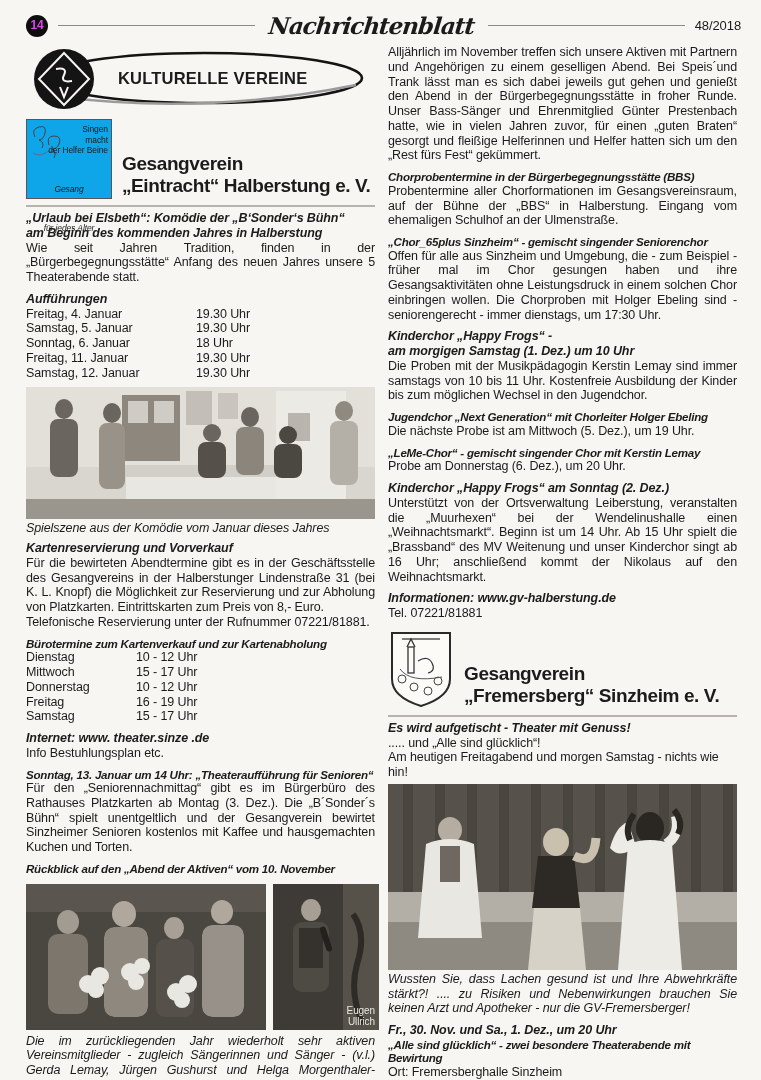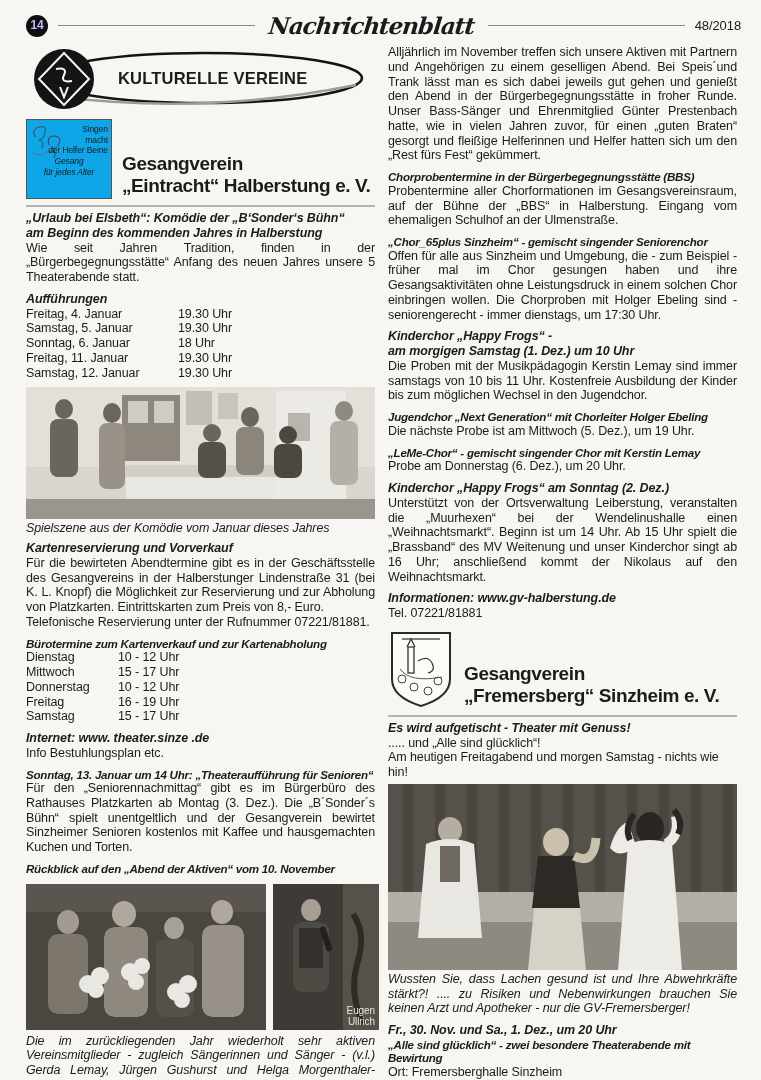--- a/index.html
+++ b/index.html
@@ -3,21 +3,21 @@
 <meta charset="utf-8">
 <style>
   html,body{margin:0;padding:0;}
   .page{
     width:761px;height:1080px;background:#f7f6f2;color:#1b1b1b;
     font-family:"Liberation Sans",sans-serif;font-size:12.5px;line-height:1.18;
     position:relative;overflow:hidden;letter-spacing:-0.1px;
   }
   
   .hdr{display:flex;align-items:center;gap:10px;padding:12px 20px 2px 26px;}
-  .pagenum{width:22px;height:22px;border-radius:50%;background:#0e0e0e;color:#c4b5fd;
+  .pagenum{width:22px;height:22px;border-radius:50%;background:#0e0e0e;color:#d946ef;
     font-weight:bold;font-size:12px;display:flex;align-items:center;justify-content:center;flex:0 0 auto;}
   .hrule{flex:1;height:1px;background:#8a8a8a;}
   .masthead{font-family:"DejaVu Serif",serif;font-style:italic;font-weight:bold;
     font-size:23px;transform:skewX(-6deg);letter-spacing:-1px;white-space:nowrap;padding:0 4px;}
   .issue{font-size:13px;flex:0 0 auto;}
   
   .cols{display:flex;gap:13px;padding:4px 19px 0 26px;}
   .col{width:349px;flex:0 0 349px;}
   p{margin:0 0 7px;text-align:justify;}
   .h{font-weight:bold;margin:7px 0 0;text-align:left;font-style:italic;}
@@ -29,25 +29,25 @@
   .banner svg{position:absolute;left:0;top:0;}
   .banner-label{position:absolute;left:92px;top:22px;font-weight:bold;font-size:16.5px;letter-spacing:0.2px;}
   
   .clubhead{display:flex;align-items:flex-end;gap:10px;margin:4px 0 0;}
   .clubhead .names{font-weight:bold;font-size:19px;line-height:1.15;letter-spacing:-0.4px;padding-bottom:2px;}
   .clubrule{height:2px;background:#b7b4af;margin:6px 0 4px;}
   .logobox{width:84px;height:78px;border:1px solid #555;background:#0ea5e9;
     position:relative;flex:0 0 auto;font-size:8.5px;line-height:1.25;}
   .logobox svg{position:absolute;left:2px;top:3px;}
   .logolines{position:absolute;right:3px;top:4px;width:78px;text-align:right;}
-  .logolines .l3,.logolines .l4{font-style:italic;text-align:center;}
+  .logolines .l3,.logolines .l4{font-style:italic;text-align:center;margin-top:28px;}
   .crest{flex:0 0 auto;}
   
   .sched{margin:0 0 7px;}
-  .sched .row{display:flex;}
+  .sched .row{display:flex;gap:18px;}
   .sched .day{width:152px;}
   .office .day{width:92px;}
   
   .photo{position:relative;margin:4px 0 2px;line-height:0;}
   .photo svg{display:block;}
   .photopair{display:flex;gap:7px;margin:4px 0 2px;line-height:0;}
   .photolabel{position:absolute;right:4px;bottom:3px;color:#e8e6e2;font-size:10px;
     line-height:1.1;text-align:right;white-space:pre-line;font-family:"Liberation Sans",sans-serif;}
   .mt4{margin-top:4px;} .mt8{margin-top:8px;}
 </style>

